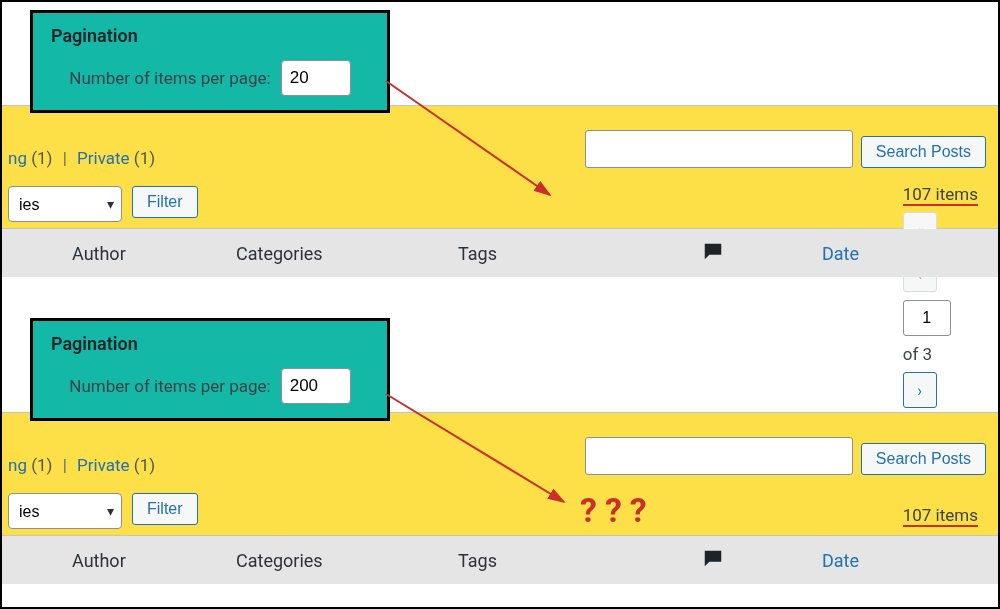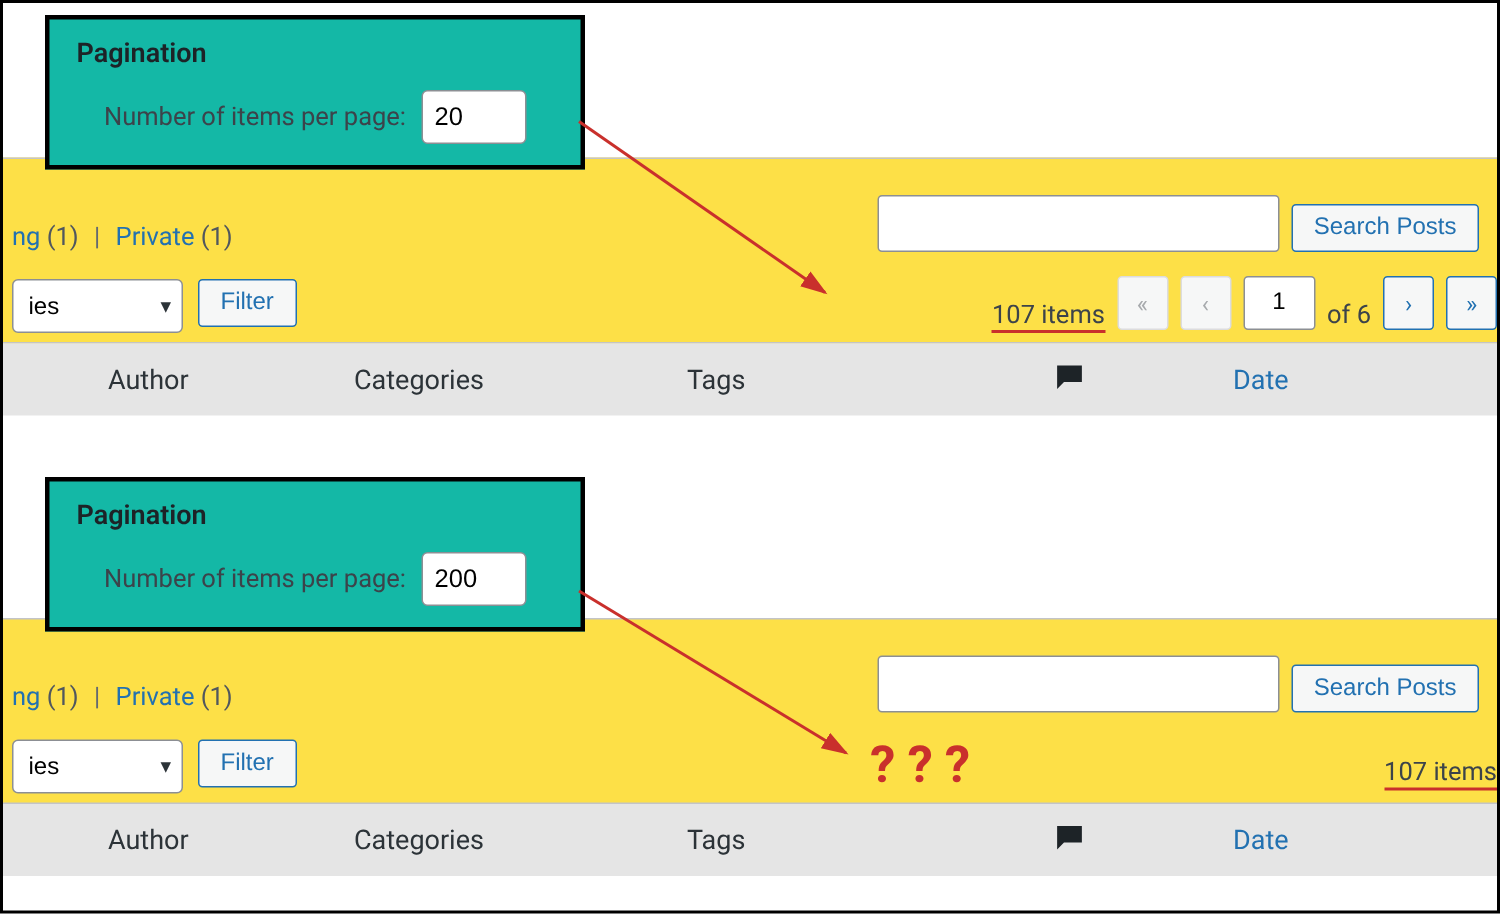--- a/index.html
+++ b/index.html
@@ -105,26 +105,27 @@
   .search-box input[type=text] {
     width: 268px;
     height: 38px;
     border: 1px solid #8c8f94;
     border-radius: 3px;
     padding: 0 8px;
     font-size: 15px;
   }
   .pagenav {
     position: absolute;
-    right: 0;
+    right: 20px;
     display: flex;
     gap: 8px;
-    align-items: flex-end;
+    align-items: flex-start;
     font-size: 17px;
     color: #3c434a;
+    flex-direction: column;
   }
   .pagenav .total { color: #3c434a; }
   .page-btn {
     display: inline-flex;
     align-items: center;
     justify-content: center;
     width: 34px;
     height: 36px;
     border: 1px solid #2271b1;
     border-radius: 3px;
@@ -214,21 +215,21 @@
     <div class="search-box" style="top:24px;">
       <input type="text" style="">
       <button class="btn">Search Posts</button>
     </div>
 
     <div class="pagenav" style="top:78px;">
       <span class="rel total"><span class="rel red-underline">107 items</span></span>
       <span class="page-btn disabled">«</span>
       <span class="page-btn disabled">‹</span>
       <input class="page-input" value="1" style="">
-      <span>of 6</span>
+      <span>of 3</span>
       <span class="page-btn">›</span>
       <span class="page-btn">»</span>
     </div>
   </div>
 </div>
 
 <div class="col-head" style="top:227px;">
   <span class="col-author">Author</span>
   <span class="col-cat">Categories</span>
   <span class="col-tags">Tags</span>

